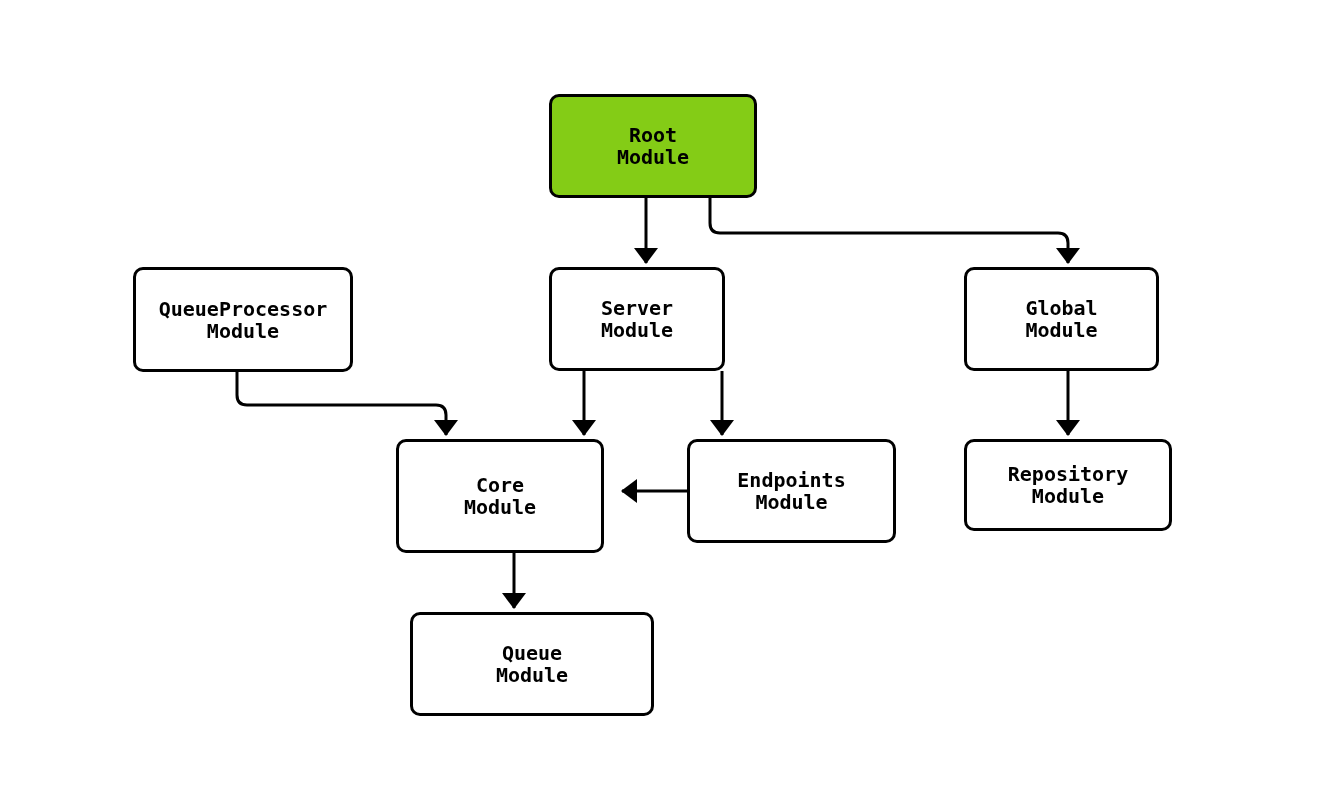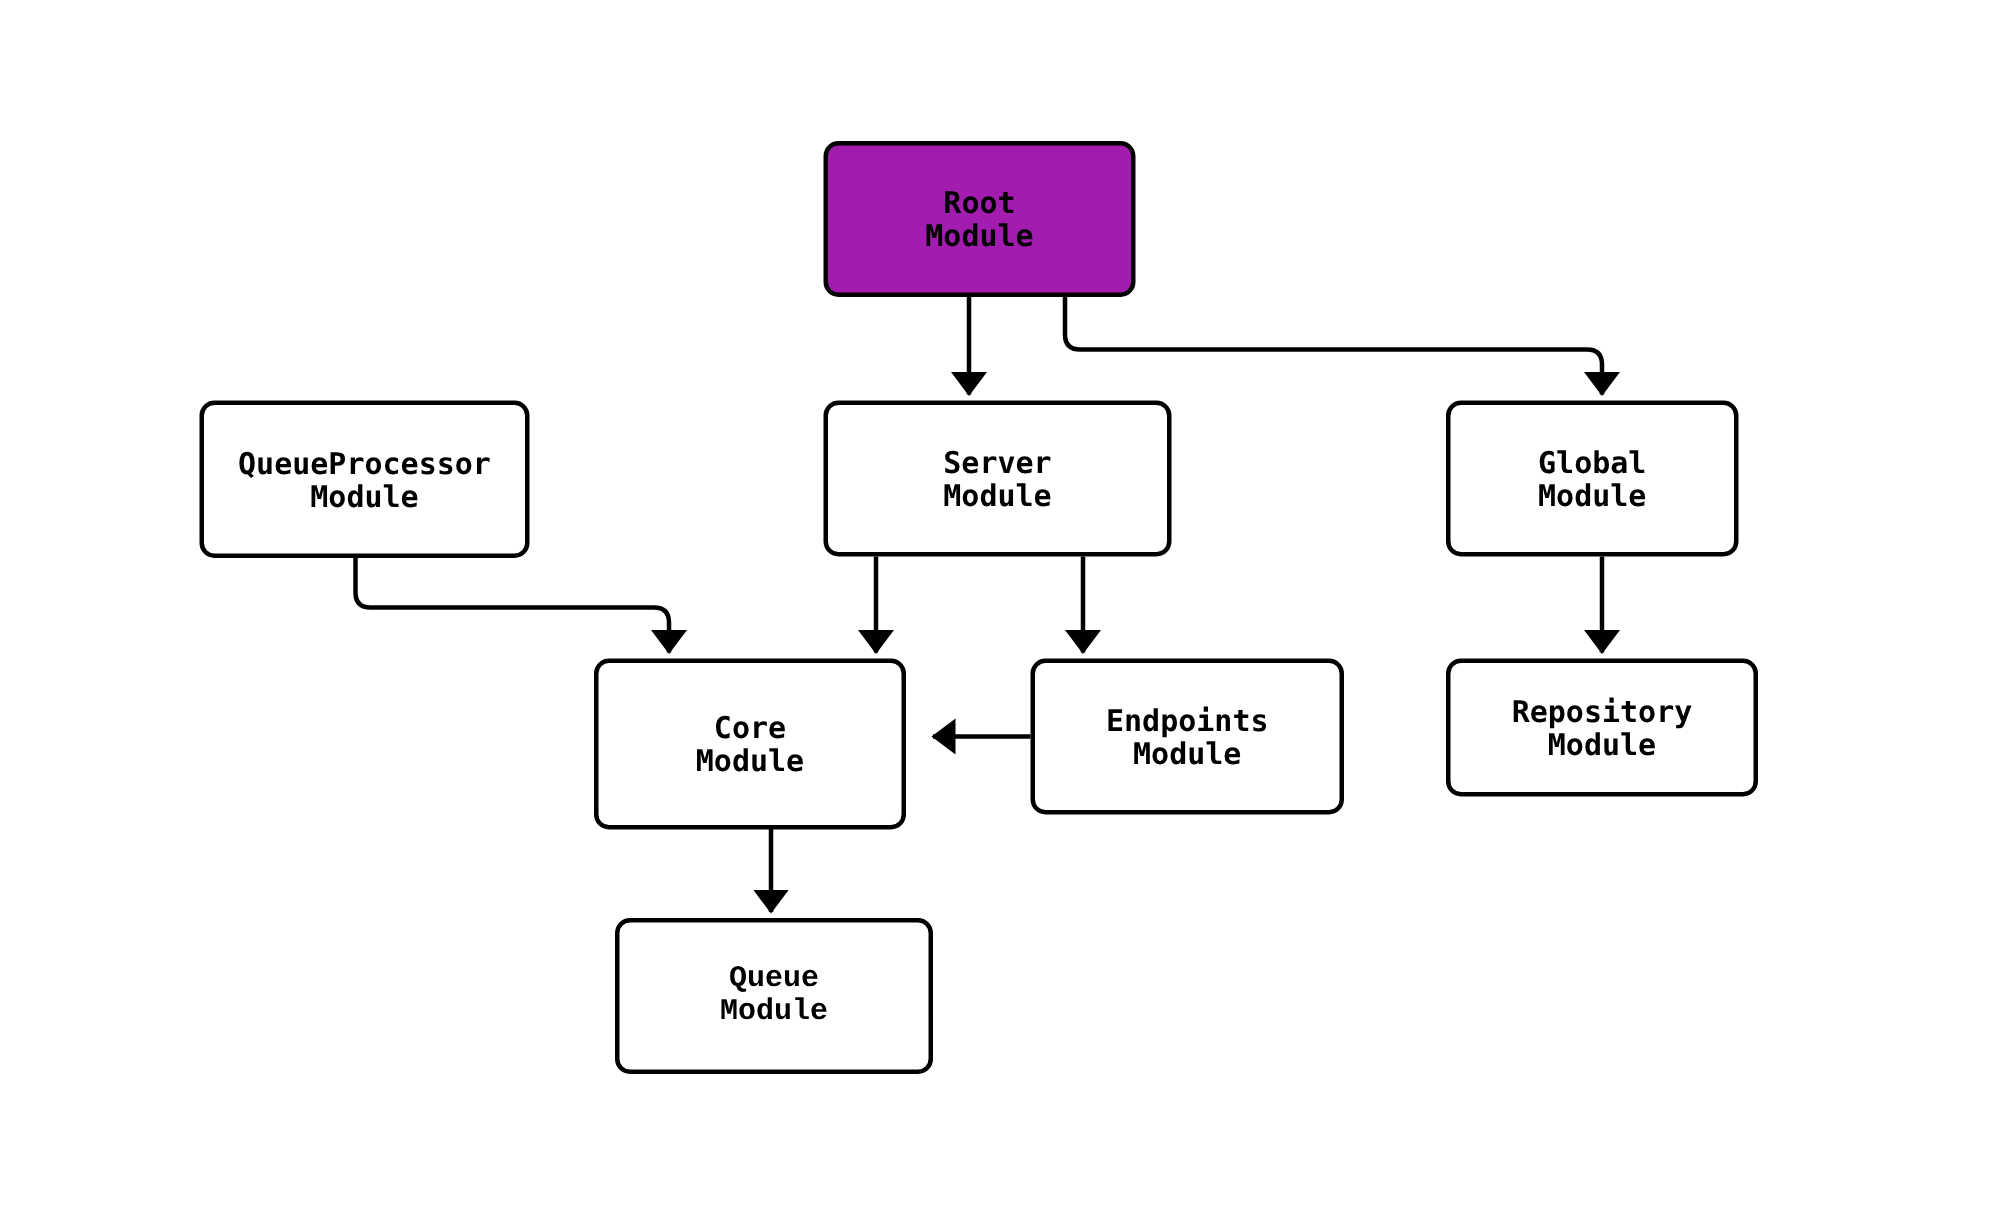--- a/index.html
+++ b/index.html
@@ -62,46 +62,46 @@
         <path class="edge-path" d="M710,198 L710,223 Q710,233 720,233 L1058,233 Q1068,233 1068,243 L1068,263" stroke="#000000" marker-end="url(#arrowhead)"></path>
         <path class="edge-path" d="M237,372 L237,395 Q237,405 247,405 L436,405 Q446,405 446,415 L446,435" stroke="#000000" marker-end="url(#arrowhead)"></path>
         <path class="edge-path" d="M584,371 L584,435" stroke="#000000" marker-end="url(#arrowhead)"></path>
         <path class="edge-path" d="M722,371 L722,435" stroke="#000000" marker-end="url(#arrowhead)"></path>
         <path class="edge-path" d="M687,491 L622,491" stroke="#000000" marker-end="url(#arrowhead)"></path>
         <path class="edge-path" d="M514,544 L514,608" stroke="#000000" marker-end="url(#arrowhead)"></path>
         <path class="edge-path" d="M1068,371 L1068,435" stroke="#000000" marker-end="url(#arrowhead)"></path>
       </g>
   </svg>
   <div id="nodes-layer">
-      <div class="node" style="left: 549px; top: 94px; width: 208px; height: 104px; border-color: rgb(0, 0, 0); background: #a21caf; justify-content: center;">
+      <div class="node" style="left: 549px; top: 94px; width: 208px; height: 104px; border-color: rgb(0, 0, 0); background: #84cc16; justify-content: center;">
         <span class="node-label" style="color: rgb(0, 0, 0);">Root
 Module</span>
       </div>
       <div class="node" style="left: 133px; top: 267px; width: 220px; height: 105px; border-color: rgb(0, 0, 0); background: rgb(255, 255, 255);">
         <span class="node-label" style="color: rgb(0, 0, 0);">QueueProcessor
 Module</span>
       </div>
-      <div class="node" style="left: 549px; top: 267px; width: 232px; height: 104px; border-color: rgb(0, 0, 0); background: rgb(255, 255, 255);">
+      <div class="node" style="left: 549px; top: 267px; width: 176px; height: 104px; border-color: rgb(0, 0, 0); background: rgb(255, 255, 255);">
         <span class="node-label" style="color: rgb(0, 0, 0);">Server
 Module</span>
       </div>
       <div class="node" style="left: 964px; top: 267px; width: 195px; height: 104px; border-color: rgb(0, 0, 0); background: rgb(255, 255, 255);">
         <span class="node-label" style="color: rgb(0, 0, 0);">Global
 Module</span>
       </div>
       <div class="node" style="left: 396px; top: 439px; width: 208px; height: 114px; border-color: rgb(0, 0, 0); background: rgb(255, 255, 255);">
         <span class="node-label" style="color: rgb(0, 0, 0);">Core
 Module</span>
       </div>
       <div class="node" style="left: 687px; top: 439px; width: 209px; height: 104px; border-color: rgb(0, 0, 0); background: rgb(255, 255, 255);">
         <span class="node-label" style="color: rgb(0, 0, 0);">Endpoints
 Module</span>
       </div>
       <div class="node" style="left: 964px; top: 439px; width: 208px; height: 92px; border-color: rgb(0, 0, 0); background: rgb(255, 255, 255);">
         <span class="node-label" style="color: rgb(0, 0, 0);">Repository
 Module</span>
       </div>
-      <div class="node" style="left: 410px; top: 612px; width: 212px; height: 104px; border-color: rgb(0, 0, 0); background: rgb(255, 255, 255); font-family: Liberation Mono, monospace;">
+      <div class="node" style="left: 410px; top: 612px; width: 244px; height: 104px; border-color: rgb(0, 0, 0); background: rgb(255, 255, 255);">
         <span class="node-label" style="color: rgb(0, 0, 0);">Queue
 Module</span>
       </div>
     </div>
 </div>
 
 </body></html>

